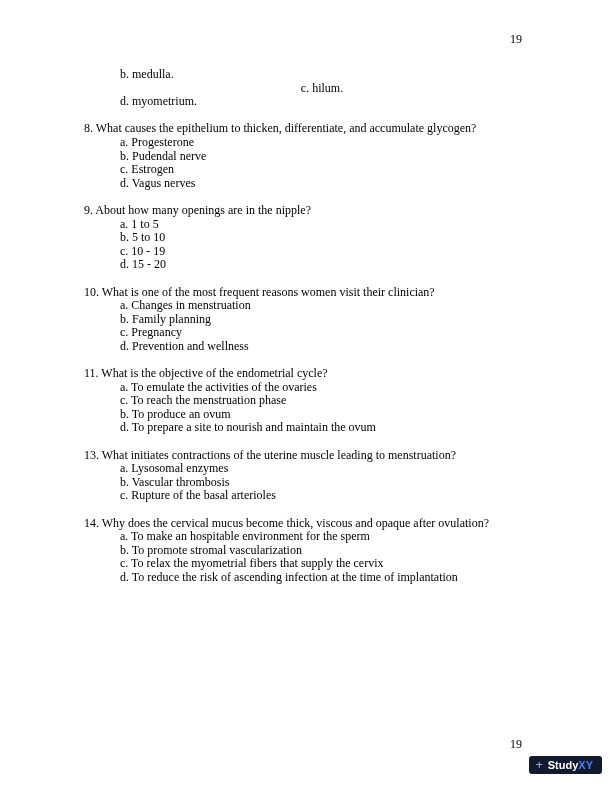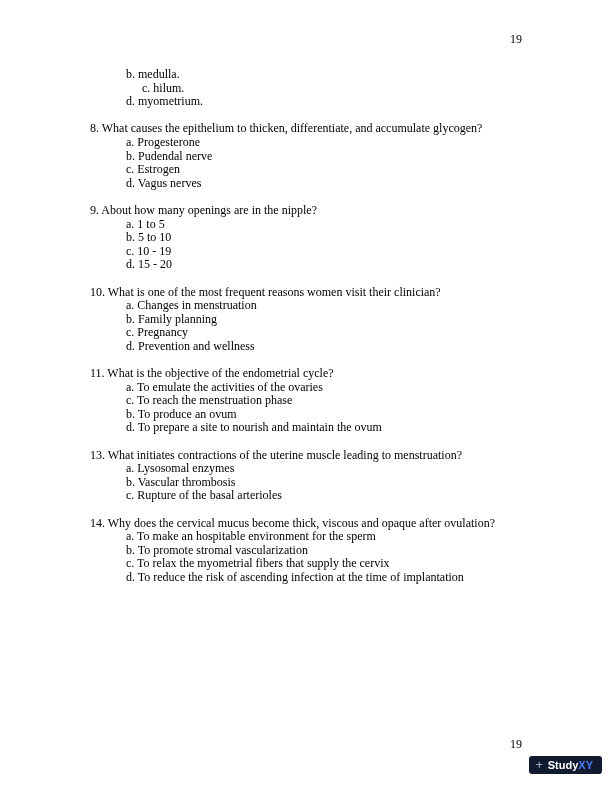--- a/index.html
+++ b/index.html
@@ -28,21 +28,21 @@
   }
   .page-number-bottom {
     position: absolute;
     bottom: 40px;
     right: 90px;
     font-size: 12px;
   }
   .content {
     position: absolute;
     top: 68px;
-    left: 90px;
+    left: 84px;
     width: 440px;
     line-height: 13.6px;
   }
   .continued-options {
     margin-left: 36px;
     margin-bottom: 13.6px;
   }
   .question {
     margin-bottom: 13.6px;
   }
@@ -81,21 +81,21 @@
 <body>
 
 <div class="page">
 
   <div class="page-number-top">19</div>
 
   <div class="content">
 
     <div class="continued-options">
       <p class="q-option" style="margin-left:0;">b. medulla.</p>
-      <p class="q-option" style="margin-left:16px;">c. hilum.</p>
+      <p class="q-option" style="margin-left:0;text-align:center;">c. hilum.</p>
       <p class="q-option" style="margin-left:0;">d. myometrium.</p>
     </div>
 
     <section class="question">
       <p class="q-label">8. What causes the epithelium to thicken, differentiate, and accumulate glycogen?</p>
       <p class="q-option">a. Progesterone</p>
       <p class="q-option">b. Pudendal nerve</p>
       <p class="q-option">c. Estrogen</p>
       <p class="q-option">d. Vagus nerves</p>
     </section>

